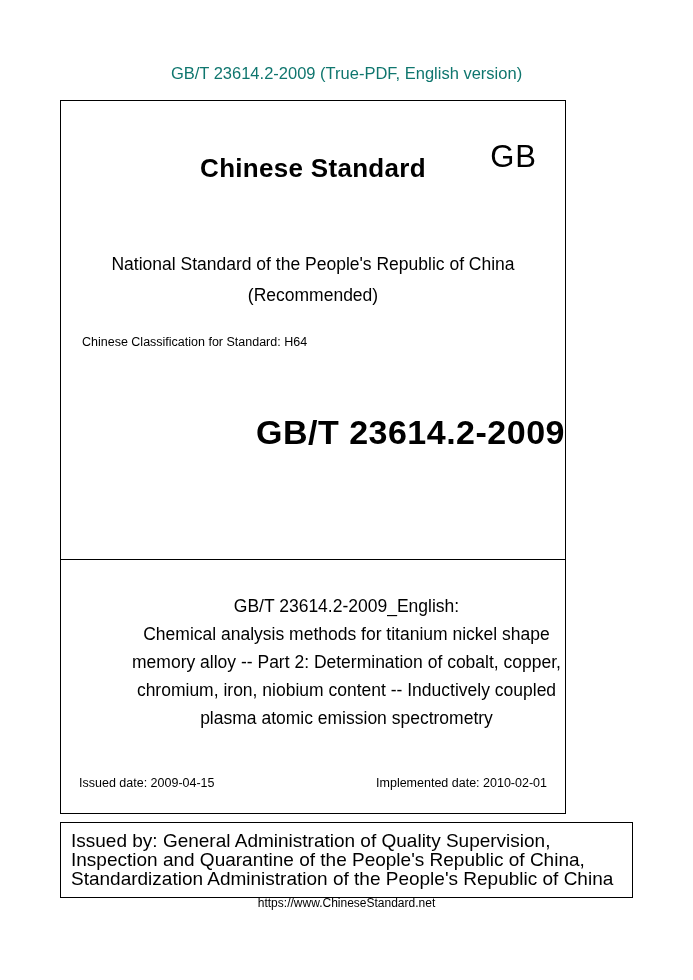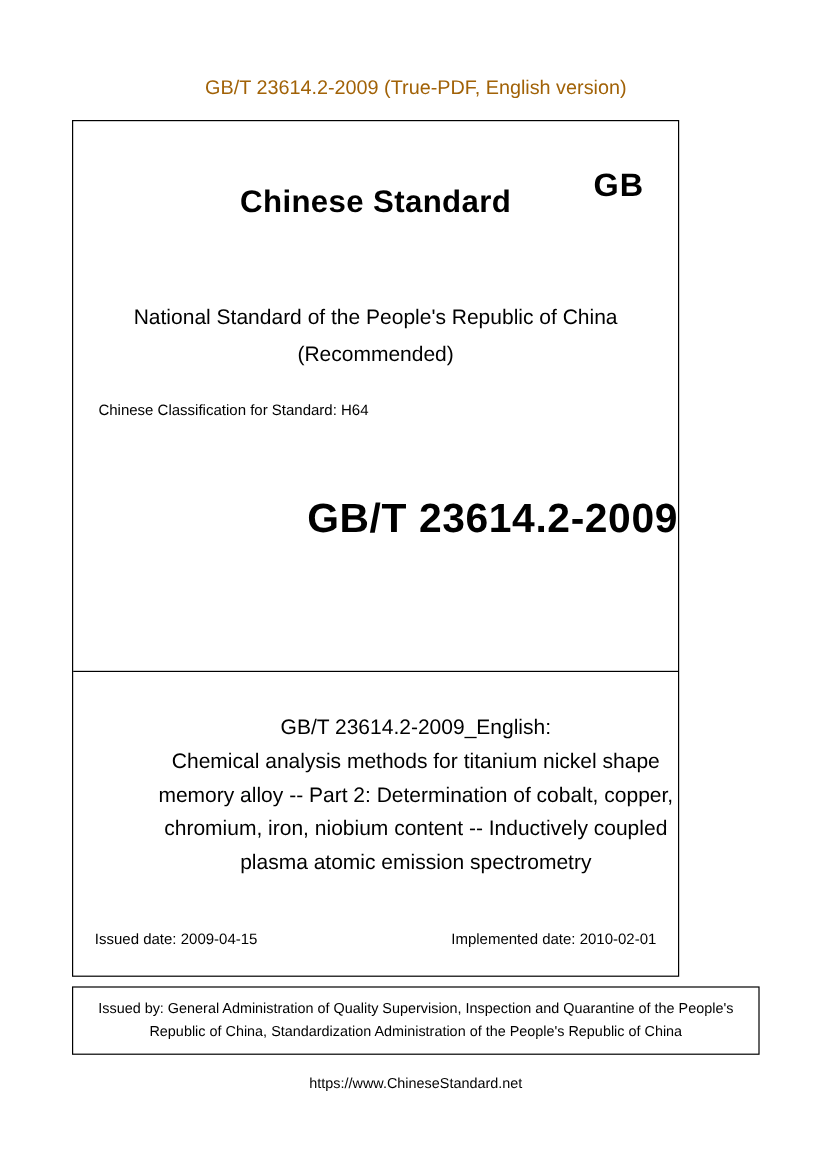--- a/index.html
+++ b/index.html
@@ -20,21 +20,21 @@
     box-sizing: border-box;
     position: relative;
   }
   .top-caption {
     position: absolute;
     top: 64px;
     left: 0;
     width: 693px;
     text-align: center;
     font-size: 16.5px;
-    color: #a16207;
+    color: #0f766e;
   }
   .doc-frame {
     position: absolute;
     top: 100px;
     left: 60px;
     width: 506px;
     height: 714px;
     border: 1.4px solid #000;
     box-sizing: border-box;
   }
@@ -51,22 +51,22 @@
     width: 100%;
     text-align: center;
     font-size: 26px;
     font-weight: bold;
     letter-spacing: 0.3px;
   }
   .gb-logo {
     position: absolute;
     top: 38px;
     right: 28px;
-    font-size: 27px;
-    font-weight: bold;
+    font-size: 31px;
+    font-weight: normal;
     letter-spacing: 1px;
   }
   .nat-std {
     position: absolute;
     top: 148px;
     left: 0;
     width: 100%;
     text-align: center;
     font-size: 17.5px;
     line-height: 31px;
@@ -118,22 +118,22 @@
     margin-left: 20px;
   }
   .issuer-box {
     position: absolute;
     top: 822px;
     left: 60px;
     width: 573px;
     border: 1.4px solid #000;
     box-sizing: border-box;
     padding: 8px 10px 9px 10px;
-    text-align: center;
-    font-size: 12px;
+    text-align: left;
+    font-size: 19px;
     line-height: 19px;
   }
   .website {
     position: absolute;
     top: 896px;
     left: 0;
     width: 693px;
     text-align: center;
     font-size: 12px;
   }

